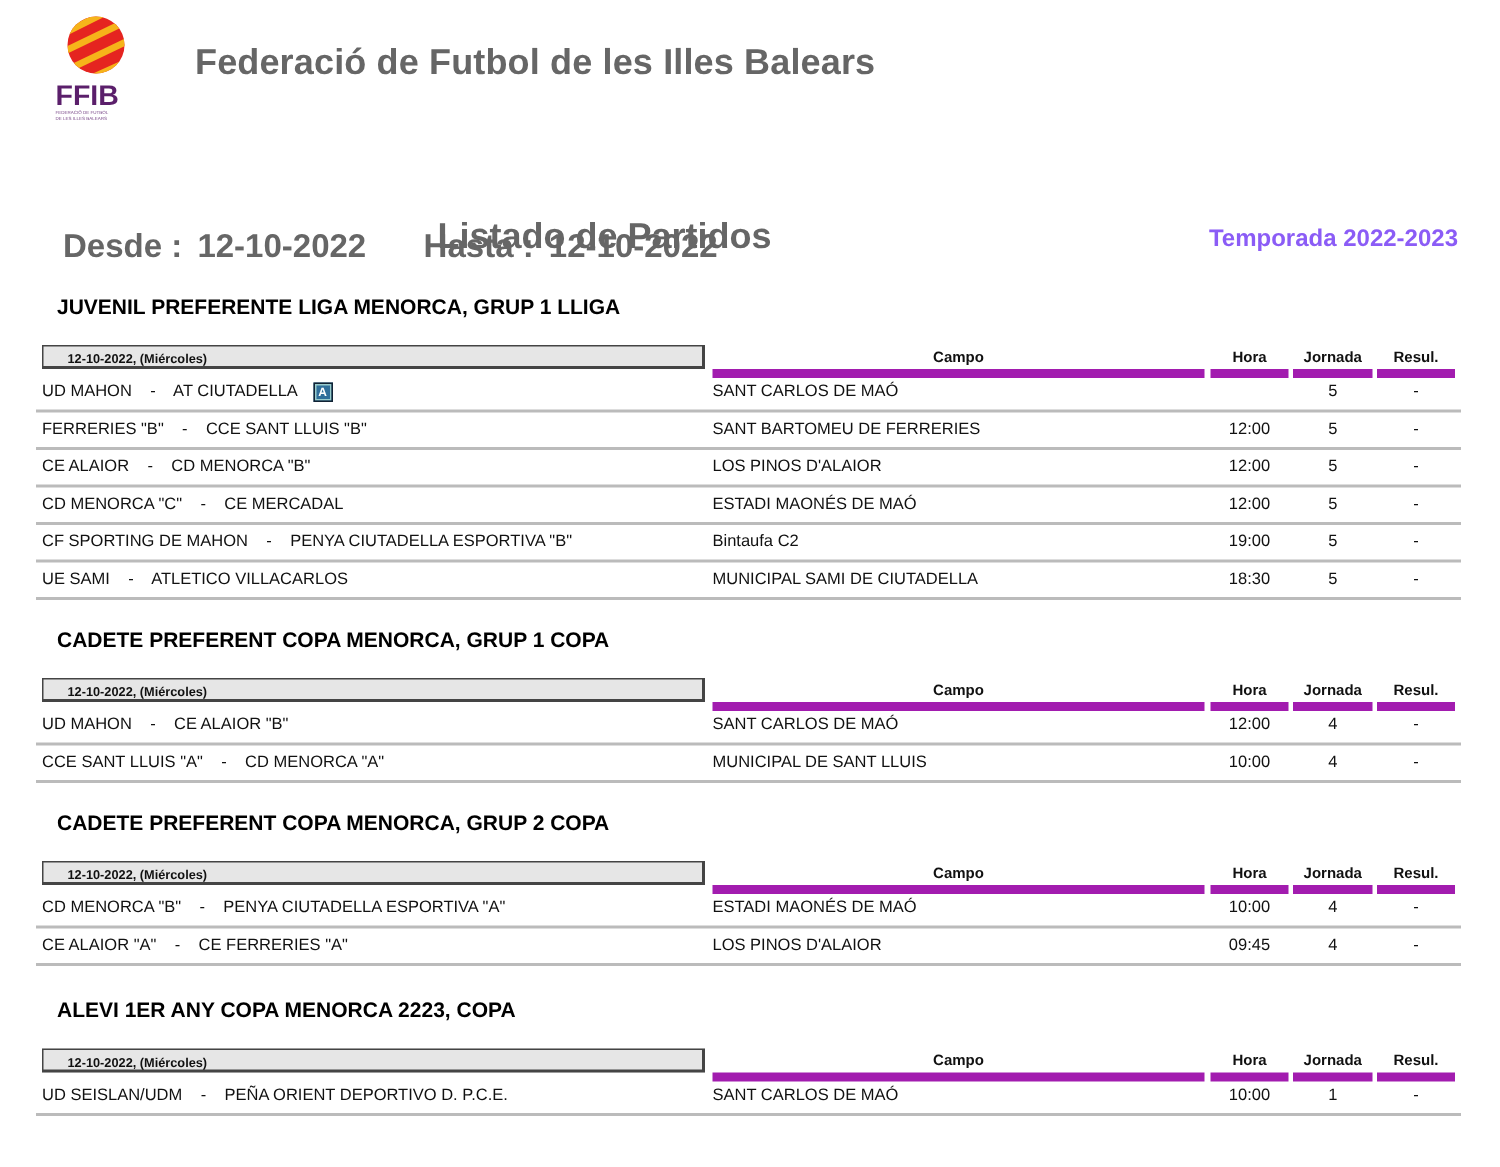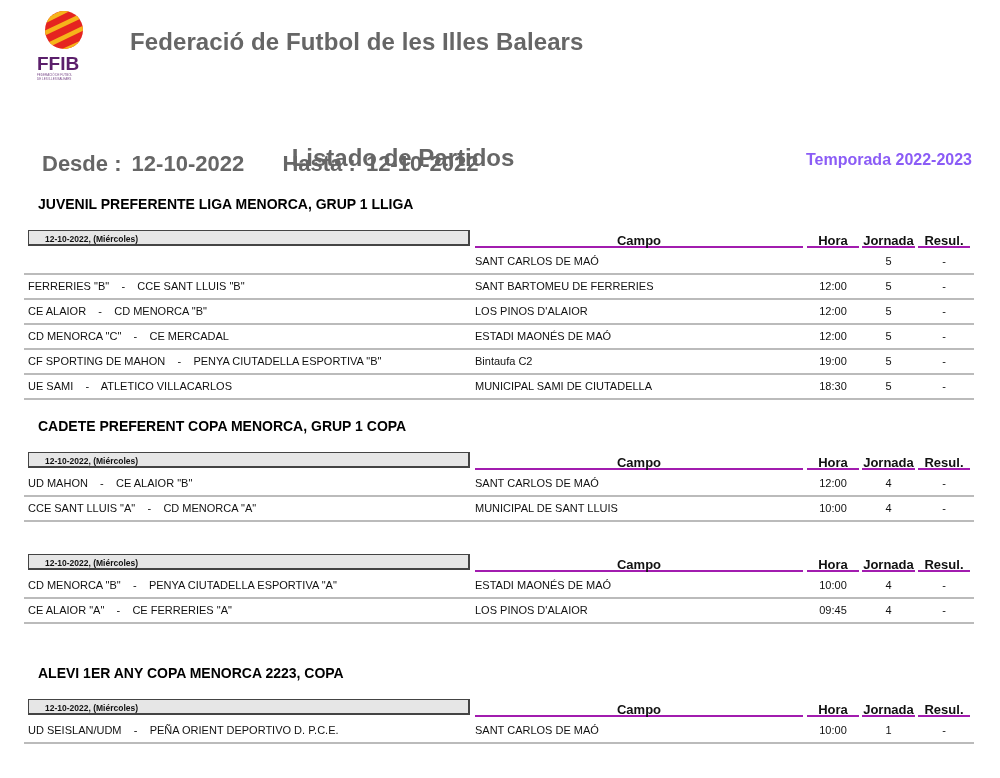--- a/index.html
+++ b/index.html
@@ -8,21 +8,21 @@
   .org-title{position:absolute;left:130px;top:28px;font-size:24px;font-weight:bold;color:#666;letter-spacing:0.1px;}
   .doc-title{position:absolute;left:0;width:792px;top:100px;text-align:center;font-size:24px;font-weight:bold;color:#666;padding-left:14px;box-sizing:border-box;margin-top:44px;}
   .range{position:absolute;left:42px;top:151px;font-size:22px;font-weight:bold;color:#666;}
   .range span{margin-right:4px;}
   .range .gap{display:inline-block;width:18px;}
   .season{position:absolute;right:28px;top:151px;font-size:16px;font-weight:bold;color:#8b5cf6;}
   .section{position:absolute;left:28px;width:944px;}
   .sec-title{font-size:14px;font-weight:bold;color:#000000;height:20px;margin-left:10px;}
   .hdr{position:relative;height:20px;margin-top:14px;}
   .datebox{position:absolute;left:0;top:0;width:442px;height:16px;background:#e6e6e6;border:1px solid #444;border-right-width:2px;border-bottom-width:2px;font-size:8.5px;font-weight:bold;line-height:16px;padding-left:16px;box-sizing:border-box;color:#111;}
-  .hcell{position:absolute;top:3px;font-size:13px;font-weight:bold;text-align:center;height:13px;border-bottom:2px solid #a21caf;}
+  .hcell{position:absolute;top:3px;font-size:10px;font-weight:bold;text-align:center;height:13px;border-bottom:6px solid #a21caf;}
   .h-campo{left:447px;width:328px;}
   .h-hora{left:779px;width:52px;}
   .h-jorn{left:834px;width:53px;}
   .h-res{left:890px;width:52px;}
   .row{position:relative;height:23px;border-bottom:2px solid #bbb;font-size:11px;line-height:22px;width:950px;left:-4px;}
   .row .teams{position:absolute;left:4px;top:0;white-space:pre;}
   .row .campo{position:absolute;left:451px;top:0;}
   .row .hora{position:absolute;left:783px;width:52px;text-align:center;top:0;}
   .row .jorn{position:absolute;left:838px;width:53px;text-align:center;top:0;}
   .row .res{position:absolute;left:894px;width:52px;text-align:center;top:0;}
@@ -67,20 +67,21 @@
     <div class="section" style="top: 196px;">
       <div class="sec-title">JUVENIL PREFERENTE LIGA MENORCA, GRUP 1 LLIGA</div>
       <div class="hdr">
       <div class="datebox">12-10-2022,  (Miércoles)</div>
       <div class="hcell h-campo">Campo</div>
       <div class="hcell h-hora">Hora</div>
       <div class="hcell h-jorn">Jornada</div>
       <div class="hcell h-res">Resul.</div>
     </div>
       <div class="row">
+        <span class="teams"><span>UD MAHON</span>    -    <span>AT CIUTADELLA</span><span class="badge">A</span></span>
         <span class="campo">SANT CARLOS DE MAÓ</span>
         <span class="hora"></span>
         <span class="jorn">5</span>
         <span class="res">-</span>
       </div>
       <div class="row">
         <span class="teams"><span>FERRERIES "B"</span>    -    <span>CCE SANT LLUIS "B"</span></span>
         <span class="campo">SANT BARTOMEU DE FERRERIES</span>
         <span class="hora">12:00</span>
         <span class="jorn">5</span>
@@ -133,20 +134,21 @@
       </div>
       <div class="row">
         <span class="teams"><span>CCE SANT LLUIS "A"</span>    -    <span>CD MENORCA "A"</span></span>
         <span class="campo">MUNICIPAL DE SANT LLUIS</span>
         <span class="hora">10:00</span>
         <span class="jorn">4</span>
         <span class="res">-</span>
       </div>
     </div>
     <div class="section" style="top: 540px;">
+      <div class="sec-title">CADETE PREFERENT COPA MENORCA, GRUP 2 COPA</div>
       <div class="hdr">
       <div class="datebox">12-10-2022,  (Miércoles)</div>
       <div class="hcell h-campo">Campo</div>
       <div class="hcell h-hora">Hora</div>
       <div class="hcell h-jorn">Jornada</div>
       <div class="hcell h-res">Resul.</div>
     </div>
       <div class="row">
         <span class="teams"><span>CD MENORCA "B"</span>    -    <span>PENYA CIUTADELLA ESPORTIVA "A"</span></span>
         <span class="campo">ESTADI MAONÉS DE MAÓ</span>

